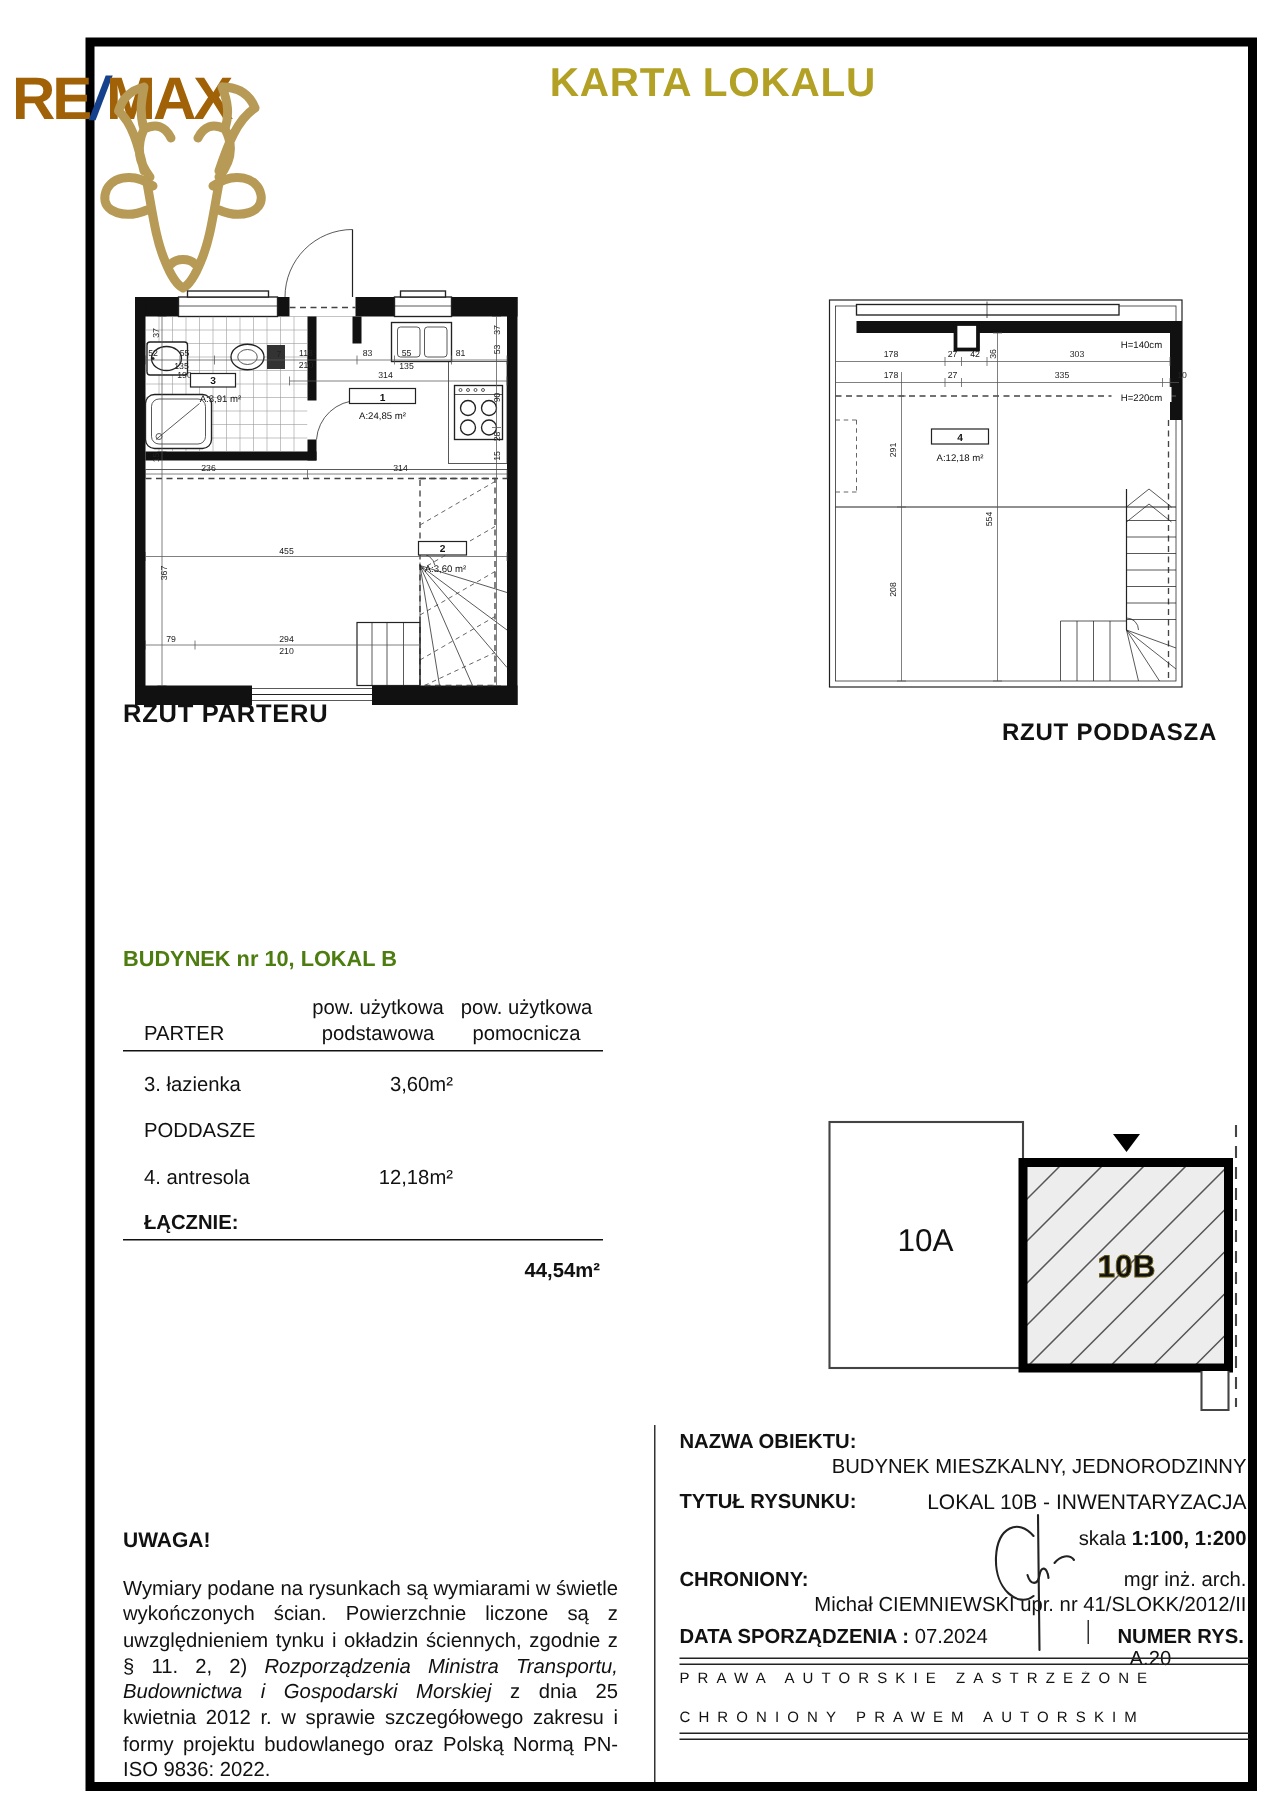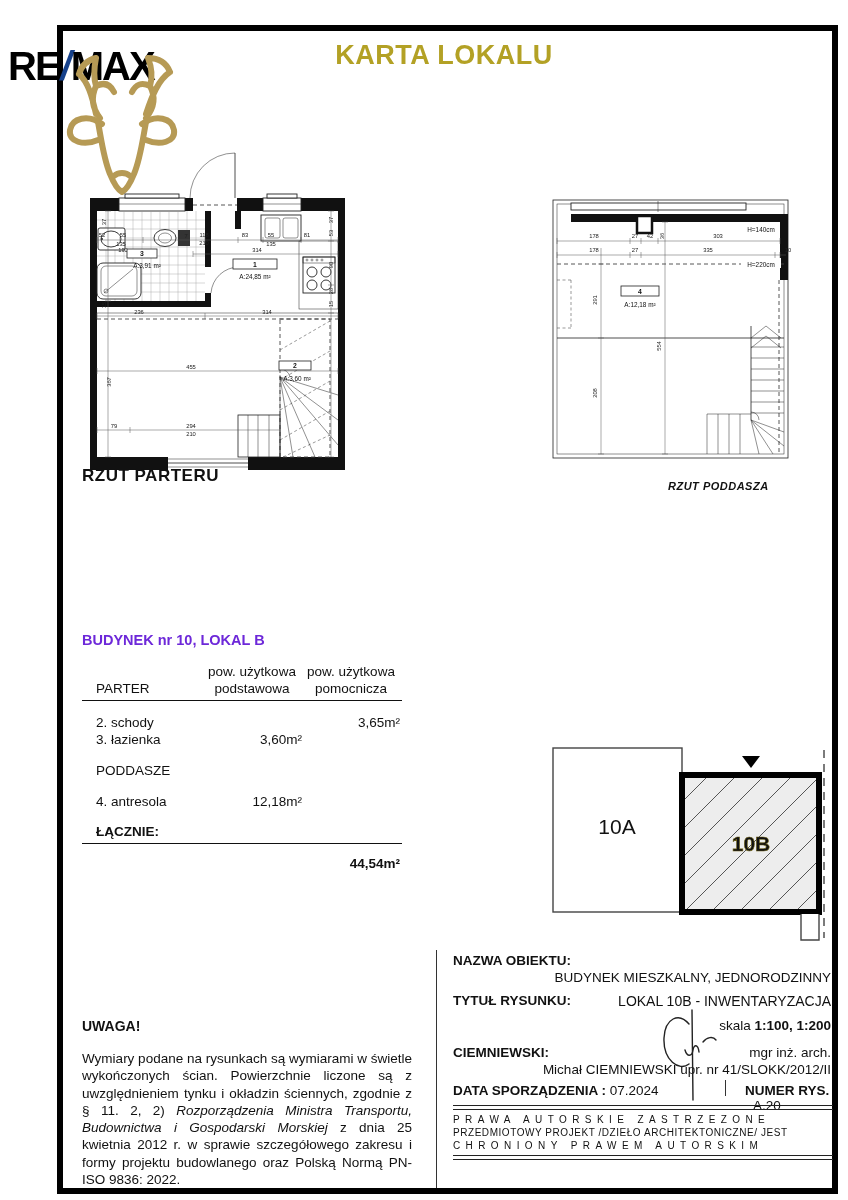--- a/index.html
+++ b/index.html
@@ -3,31 +3,31 @@
 <meta charset="utf-8">
 <style>
   html,body{margin:0;padding:0;background:#fff;}
   body{width:848px;height:1200px;position:relative;overflow:hidden;
        font-family:"Liberation Sans","DejaVu Sans",sans-serif;color:#111;}
   .abs{position:absolute;}
   
   #frame{left:57px;top:25px;width:769px;height:1157px;border:6px solid #000;}
   
   #brand{left:8px;top:44px;font-size:40px;font-weight:bold;letter-spacing:-2px;white-space:nowrap;}
-  #brand .re,#brand .max{color:#000000;}
+  #brand .re,#brand .max{color:#a16207;}
   #brand .slash{color:#16418c;font-style:italic;padding:0 1px;}
-  #doc-title{left:304px;top:40px;width:280px;text-align:center;font-size:27px;font-weight:bold;
+  #doc-title{left:304px;top:40px;width:280px;text-align:right;font-size:27px;font-weight:bold;
              color:#b3a125;letter-spacing:.5px;}
   
   .plan-caption{font-weight:bold;font-size:17px;letter-spacing:.5px;}
   #cap-parter{left:82px;top:466px;}
-  #cap-poddasze{left:668px;top:480px;font-size:11px;font-style:italic;}
+  #cap-poddasze{left:668px;top:480px;font-size:16px;}
   
   #areatab{left:82px;top:632px;width:320px;font-size:13.5px;}
-  #areatab .heading{color:#6d28d9;font-weight:bold;font-size:14.5px;margin-bottom:16px;}
+  #areatab .heading{color:#4d7c0f;font-weight:bold;font-size:14.5px;margin-bottom:16px;}
   .trow{position:relative;height:17px;}
   .trow .lab{position:absolute;left:14px;}
   .trow .c1{position:absolute;left:120px;width:100px;text-align:right;}
   .trow .c2{position:absolute;left:220px;width:98px;text-align:right;}
   .trow .c1c{position:absolute;left:120px;width:100px;text-align:center;}
   .trow .c2c{position:absolute;left:220px;width:98px;text-align:center;}
   .rule{border-bottom:1.5px solid #111;height:0;margin:2px 0 6px 0;}
   #areatab .total-val{font-weight:bold;}
   
   #siteplan{left:548px;top:742px;}
@@ -297,24 +297,20 @@
     <span class="c2c">pow. użytkowa</span>
   </div>
   <div class="trow">
     <span class="lab">PARTER</span>
     <span class="c1c">podstawowa</span>
     <span class="c2c">pomocnicza</span>
   </div>
   <div class="rule"></div>
   <div style="height:8px"></div>
   <div class="trow">
-    <span class="lab">2. schody</span>
-    <span class="c2">3,65m²</span>
-  </div>
-  <div class="trow">
     <span class="lab">3. łazienka</span>
     <span class="c1">3,60m²</span>
   </div>
   <div style="height:14px"></div>
   <div class="trow">
       <span class="lab">PODDASZE</span>
     </div>
   <div style="height:14px"></div>
   <div class="trow">
     <span class="lab">4. antresola</span>
@@ -356,36 +352,35 @@
 </div>
 
 <div class="abs" id="tblock">
   <div class="abs b" style="left:16px;top:3px">NAZWA OBIEKTU:</div>
   <div class="abs" style="left:16px;top:20px;width:378px;text-align:right">BUDYNEK MIESZKALNY, JEDNORODZINNY</div>
   <div class="abs b" style="left:16px;top:43px">TYTUŁ RYSUNKU:</div>
   <div class="abs" style="left:16px;top:43px;width:378px;text-align:right;font-size:14px">LOKAL 10B - INWENTARYZACJA</div>
   <div class="abs" style="left:16px;top:68px;width:378px;text-align:right">
     <span>skala</span>&nbsp;<span class="b">1:100, 1:200</span>
   </div>
-  <div class="abs b" style="left:16px;top:95px">CIEMNIEWSKI:</div>
+  <div class="abs b" style="left:16px;top:95px">CHRONIONY:</div>
   <div class="abs" style="left:16px;top:95px;width:378px;text-align:right">mgr inż. arch.</div>
   <div class="abs" style="left:16px;top:112px;width:378px;text-align:right">Michał CIEMNIEWSKI upr. nr 41/SLOKK/2012/II</div>
   <div class="abs" style="left:16px;top:133px">
     <span class="b">DATA SPORZĄDZENIA :</span>
     <span>07.2024</span>
   </div>
   <div class="abs" style="left:288px;top:130px;height:16px;border-left:1.2px solid #333"></div>
   <div class="abs" style="left:308px;top:133px">
     <span class="b">NUMER RYS.</span>
     <span style="padding-left:8px">A.20</span>
   </div>
   <div class="trule" style="top:155px"></div>
   <div class="trule" style="top:159px"></div>
   <div class="cline sp-wide" style="top:164px">PRAWA AUTORSKIE ZASTRZEŻONE</div>
-  <div class="cline sp-mid" style="top:177px">PRZEDMIOTOWY PROJEKT /DZIEŁO ARCHITEKTONICZNE/ JEST</div>
   <div class="cline sp-wide" style="top:190px">CHRONIONY PRAWEM AUTORSKIM</div>
   <div class="trule" style="top:205px"></div>
   <div class="trule" style="top:209px"></div>
 
   <svg class="abs" style="left:222px;top:58px" width="70" height="100" viewBox="0 0 70 100">
     <g fill="none" stroke="#222" stroke-width="1.4" stroke-linecap="round">
       <path d="M30,16 C20,4 6,10 5,30 C4,52 20,64 30,56"></path>
       <path d="M26,42 c2,7 7,7 8,0 c1,-6 5,-6 6,2"></path>
       <path d="M44,34 c4,-5 10,-6 13,-2"></path>
       <line x1="33" y1="2" x2="34" y2="92"></line>

